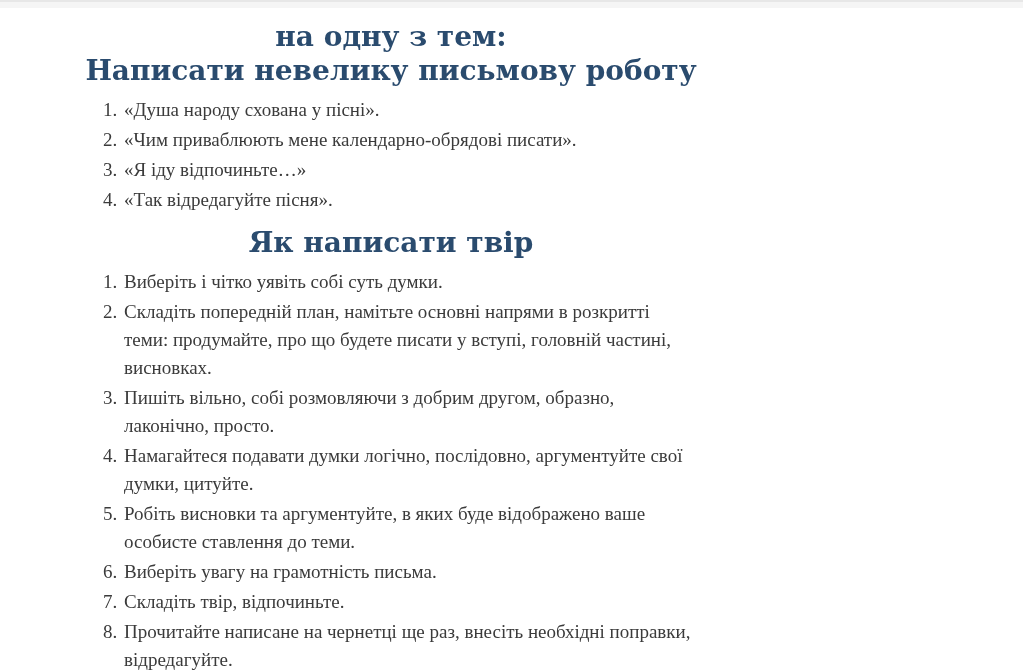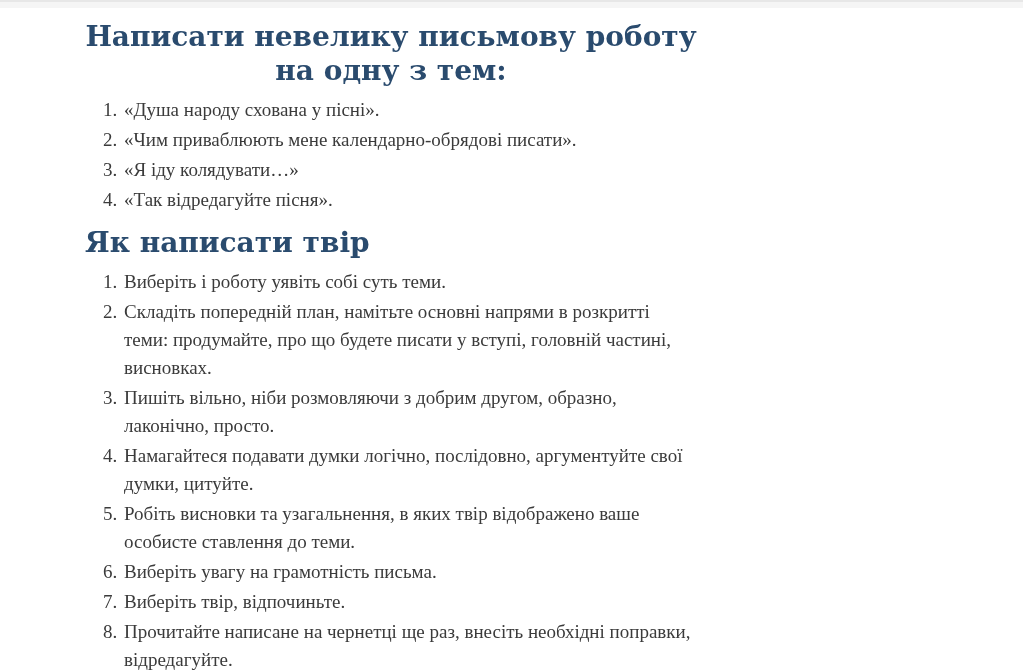--- a/index.html
+++ b/index.html
@@ -36,20 +36,21 @@
     color:var(--heading-color);
     text-align:center;
   }
   h1.title span{display:block;}
   h2.subtitle{
     margin:12px 0 8px 0;
     font-size:28px;
     line-height:34px;
     font-weight:bold;
     color:var(--heading-color);
+    text-align:center;
   }
   ol.doc-list{
     margin:0;
     padding:0 0 0 37px;
     font-size:19px;
     line-height:28px;
     color:var(--body-color);
     font-family:Liberation Serif, serif;
   }
   ol.doc-list li{
@@ -58,38 +59,38 @@
   }
 </style>
 </head>
 <body>
 
 <div class="top-strip"></div>
 
 <div class="article">
 
   <h1 class="title">
+    <span>на одну з тем:</span>
     <span>Написати невелику письмову роботу</span>
-    <span>на одну з тем:</span>
   </h1>
 
   <ol class="doc-list">
     <li>«Душа народу схована у пісні».</li>
     <li>«Чим приваблюють мене календарно-обрядові писати».</li>
-    <li>«Я іду колядувати…»</li>
+    <li>«Я іду відпочиньте…»</li>
     <li>«Так відредагуйте пісня».</li>
   </ol>
 
   <h2 class="subtitle">Як написати твір</h2>
 
   <ol class="doc-list">
-    <li>Виберіть і роботу уявіть собі суть теми.</li>
+    <li>Виберіть і чітко уявіть собі суть думки.</li>
     <li>Складіть попередній план, намітьте основні напрями в розкритті теми: продумайте, про що будете писати у вступі, головній частині, висновках.</li>
-    <li>Пишіть вільно, ніби розмовляючи з добрим другом, образно, лаконічно, просто.</li>
+    <li>Пишіть вільно, собі розмовляючи з добрим другом, образно, лаконічно, просто.</li>
     <li>Намагайтеся подавати думки логічно, послідовно, аргументуйте свої думки, цитуйте.</li>
-    <li>Робіть висновки та узагальнення, в яких твір відображено ваше особисте ставлення до теми.</li>
+    <li>Робіть висновки та аргументуйте, в яких буде відображено ваше особисте ставлення до теми.</li>
     <li>Виберіть увагу на грамотність письма.</li>
-    <li>Виберіть твір, відпочиньте.</li>
+    <li>Складіть твір, відпочиньте.</li>
     <li>Прочитайте написане на чернетці ще раз, внесіть необхідні поправки, відредагуйте.</li>
 
   </ol>
 
 </div>
 
 </body></html>

